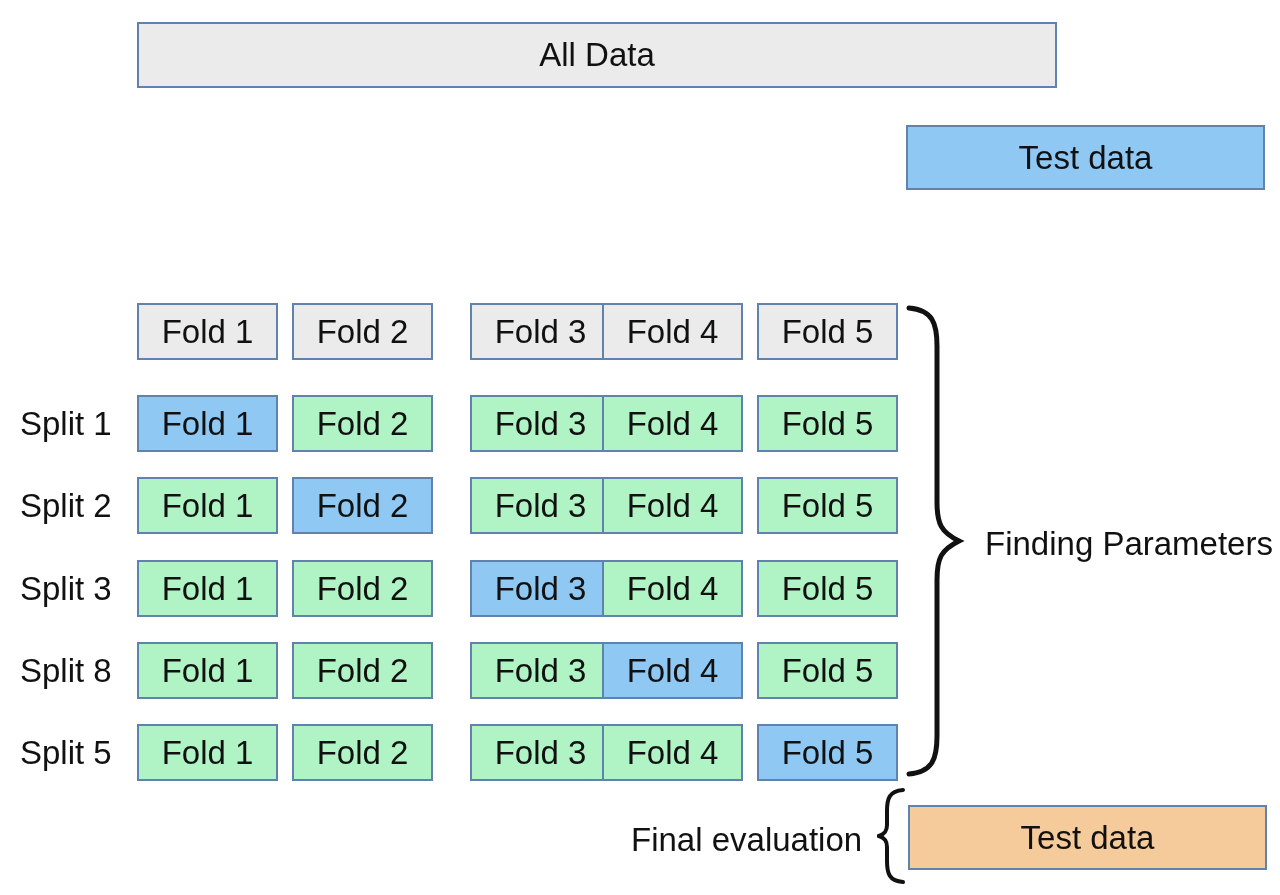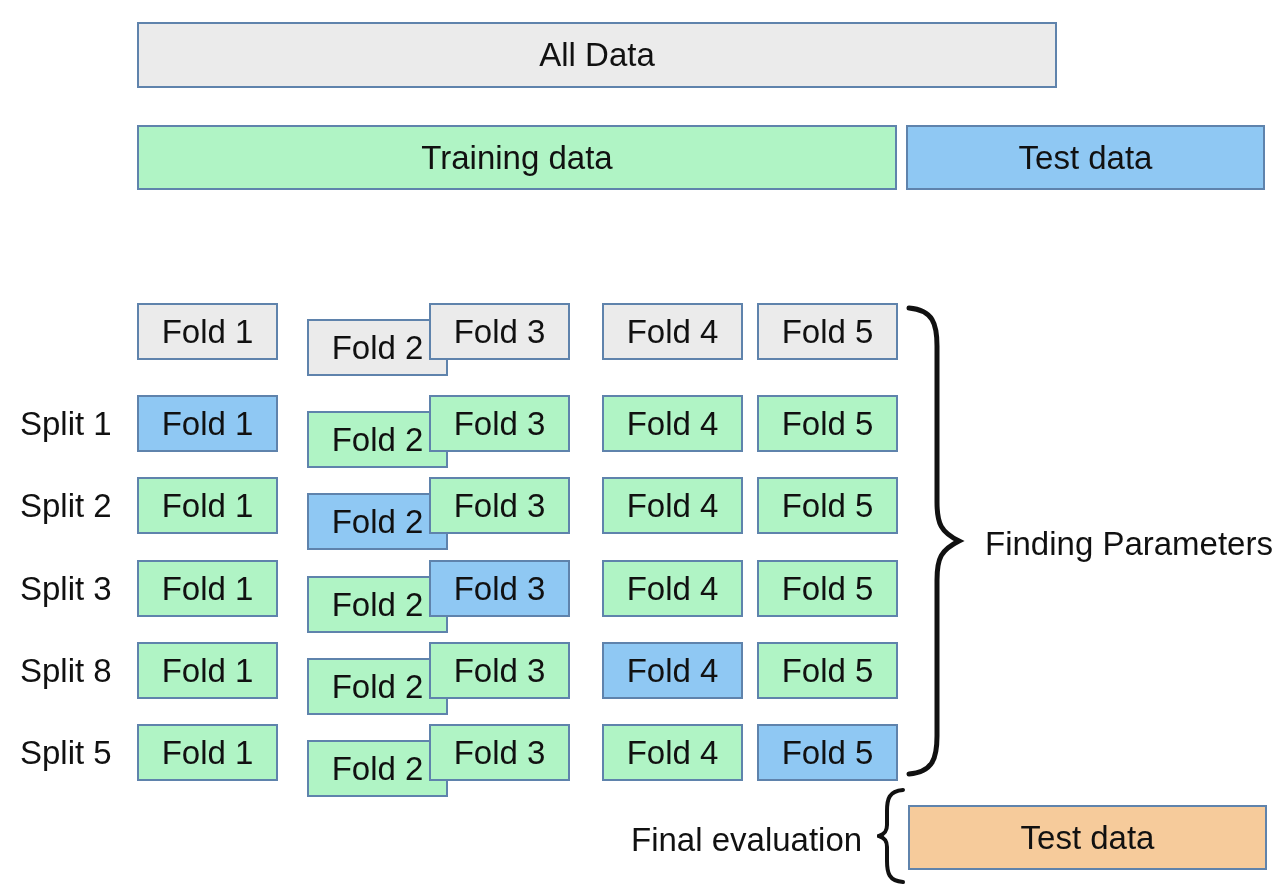--- a/index.html
+++ b/index.html
@@ -28,21 +28,21 @@
     width:141px;height:57px;
     border:2px solid var(--border);
     box-sizing:border-box;
     display:flex;align-items:center;justify-content:center;
     font-size:33px;
     background:var(--gray);
   }
   .cell.train{background:var(--green);}
   .cell.test{background:var(--blue);}
 
-  .c0{left:137px;} .c1{left:307px;margin-top:16px;} .c2{left:429px;} .c3{left:602px;text-align:right;} .c4{left:757px;}
+  .c0{left:137px;} .c1{left:292px;} .c2{left:470px;} .c3{left:602px;text-align:right;} .c4{left:757px;}
   .rh{top:303px;} .r0{top:395px;} .r1{top:477px;} .r2{top:560px;} .r3{top:642px;} .r4{top:724px;}
 
   .split-label{
     position:absolute;
     left:20px;width:110px;height:57px;
     display:flex;align-items:center;
     font-size:33px;
   }
   .annotation{
     position:absolute;
@@ -52,21 +52,20 @@
   .brace{position:absolute;}
   .brace svg{display:block;width:100%;height:100%;}
 </style>
 </head>
 <body>
 
 <div class="canvas">
 
   <div class="bar gray" style="left:137px;top:22px;width:920px;height:66px;">All Data</div>
 
-  <div class="bar green" style="left:137px;top:125px;width:760px;height:65px;">Training data</div>
 
   <div class="bar blue" style="left:906px;top:125px;width:359px;height:65px;">Test data</div>
 
   <div class="cell rh c0">Fold 1</div>
   <div class="cell rh c1">Fold 2</div>
   <div class="cell rh c2">Fold 3</div>
   <div class="cell rh c3">Fold 4</div>
   <div class="cell rh c4">Fold 5</div>
 
   <div class="split-label r0">Split 1</div>

